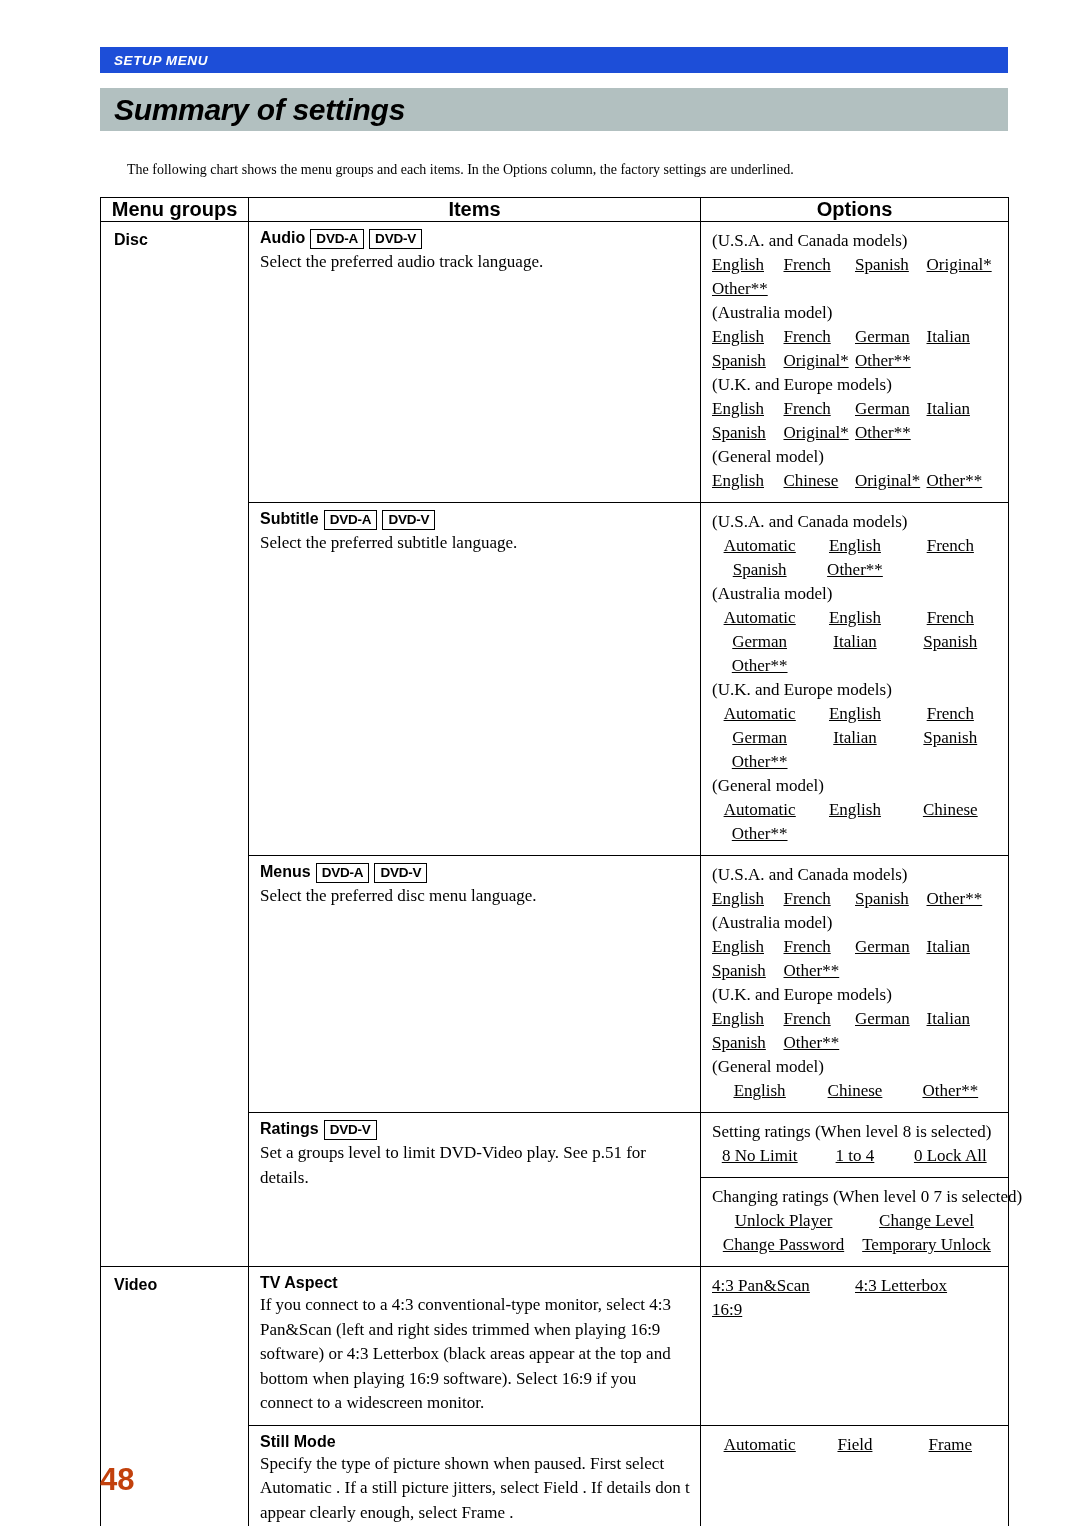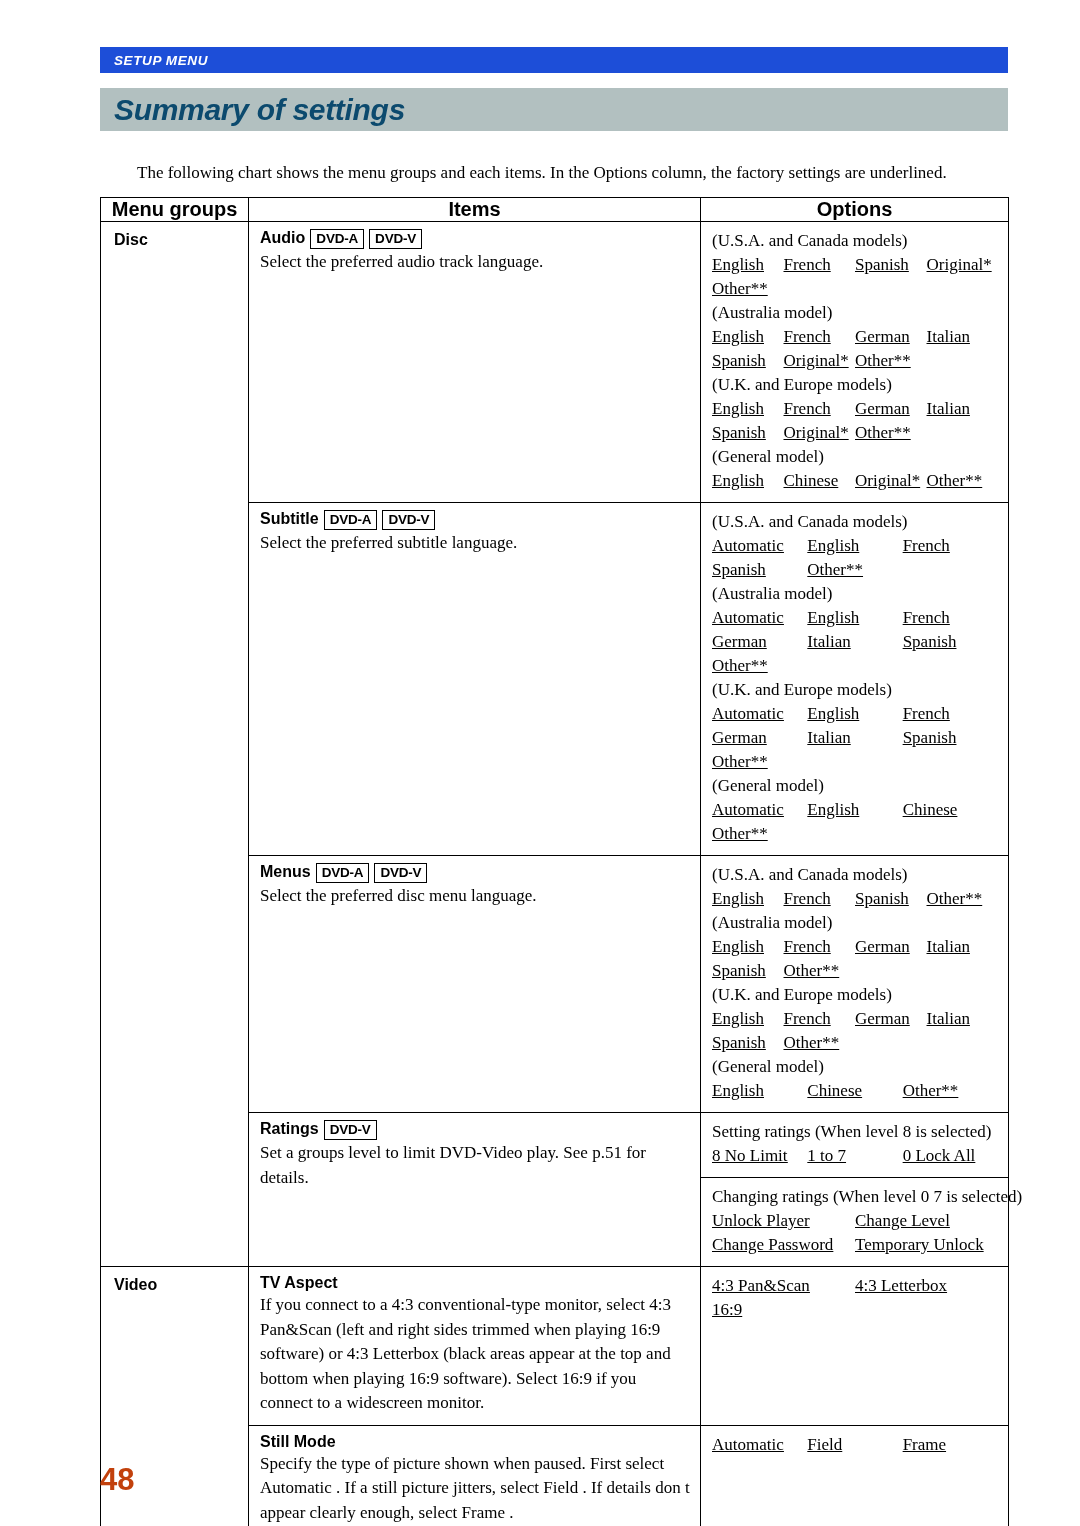--- a/index.html
+++ b/index.html
@@ -47,31 +47,31 @@
     background: #b2c0c0;
     display: flex;
     align-items: center;
   }
   .page-title {
     font-family: "Liberation Sans", sans-serif;
     font-style: italic;
     font-weight: bold;
     font-size: 30px;
     letter-spacing: -0.3px;
-    color: #0c4a6e;
+    color: #000000;
     padding-left: 14px;
   }
 
   
   .intro {
     position: absolute;
-    left: 137px;
+    left: 127px;
     top: 143px;
     width: 845px;
-    font-size: 17px;
+    font-size: 14px;
     line-height: 26px;
   }
 
   
   .chart {
     position: absolute;
     left: 100px;
     top: 197px;
     width: 908px;
     border-collapse: collapse;
@@ -135,27 +135,28 @@
     white-space: nowrap;
   }
   .opt-row {
     display: flex;
     font-size: 17px;
     line-height: 24px;
     text-decoration: underline;
   }
   .opt-row > span { display: block; }
   .w4 > span { width: 25%; }
-  .w3 > span { width: 33.33%; }
+  .w3 > span { width: 33.33%; text-align: center; }
   .w2 > span { width: 50%; }
   .ul { text-decoration: underline; text-underline-offset: 1px; }
 
   .opt-sub {
     border-top: 1.6px solid #000;
     padding: 7px 10px 9px 11px;
+    text-align: center;
   }
   .opt-block { padding: 7px 10px 9px 11px; }
 
   .nowrap { white-space: nowrap; }
 
   
   .folio {
     position: absolute;
     left: 100px;
     top: 1462px;
@@ -374,21 +375,21 @@
               <span class="badge">DVD-V</span>
             </div>
             <div class="item-desc">Set a groups level to limit DVD-Video play. See p.51 for details.</div>
           </div>
         </td>
         <td>
           <div class="opt-block">
             <div class="opt-note">Setting ratings (When level 8 is selected)</div>
             <div class="opt-row w3">
               <span class="nowrap ul">8 No Limit</span>
-              <span class="nowrap">1 to 7</span>
+              <span class="nowrap">1 to 4</span>
               <span class="nowrap">0 Lock All</span>
             </div>
           </div>
           <div class="opt-sub">
             <div class="opt-note">Changing ratings (When level 0  7 is selected)</div>
             <div class="opt-row w2">
               <span class="nowrap">Unlock Player</span>
               <span class="nowrap">Change Level</span>
             </div>
             <div class="opt-row w2">

